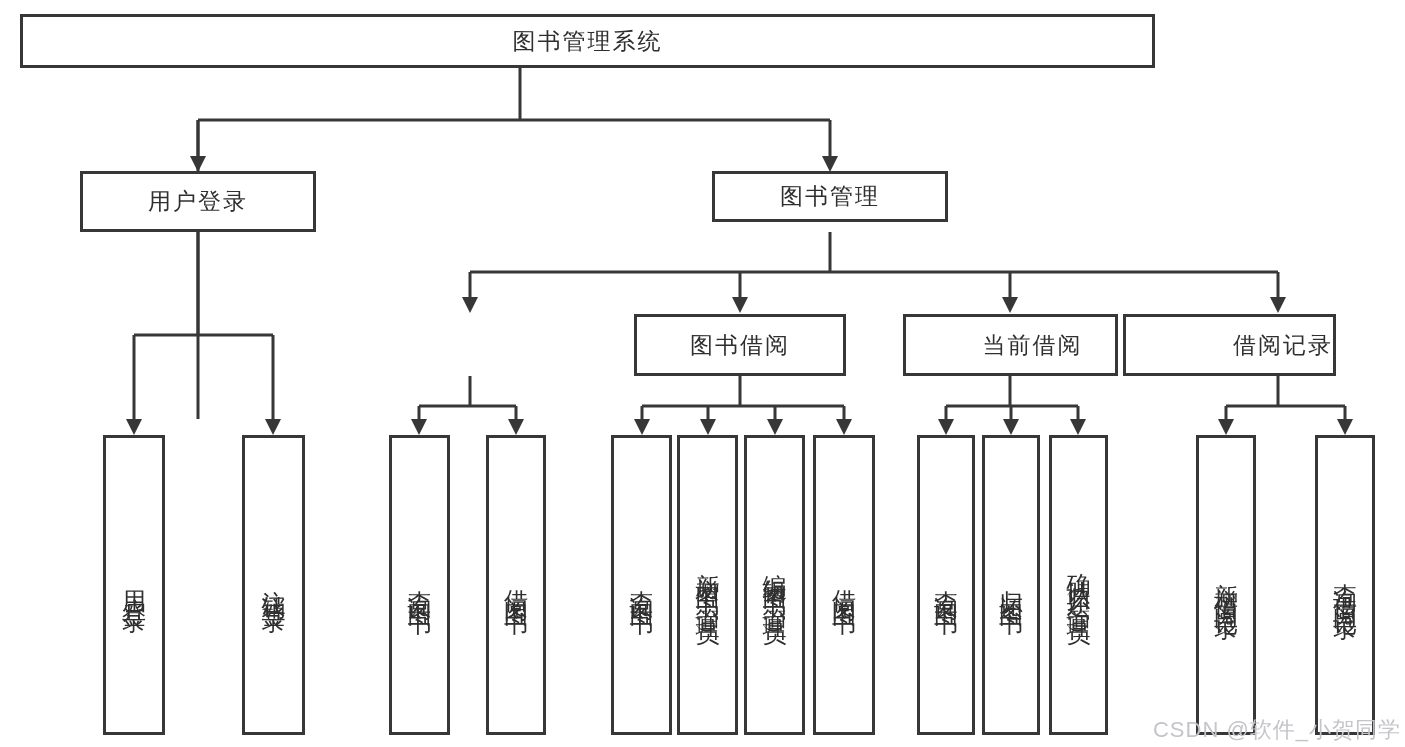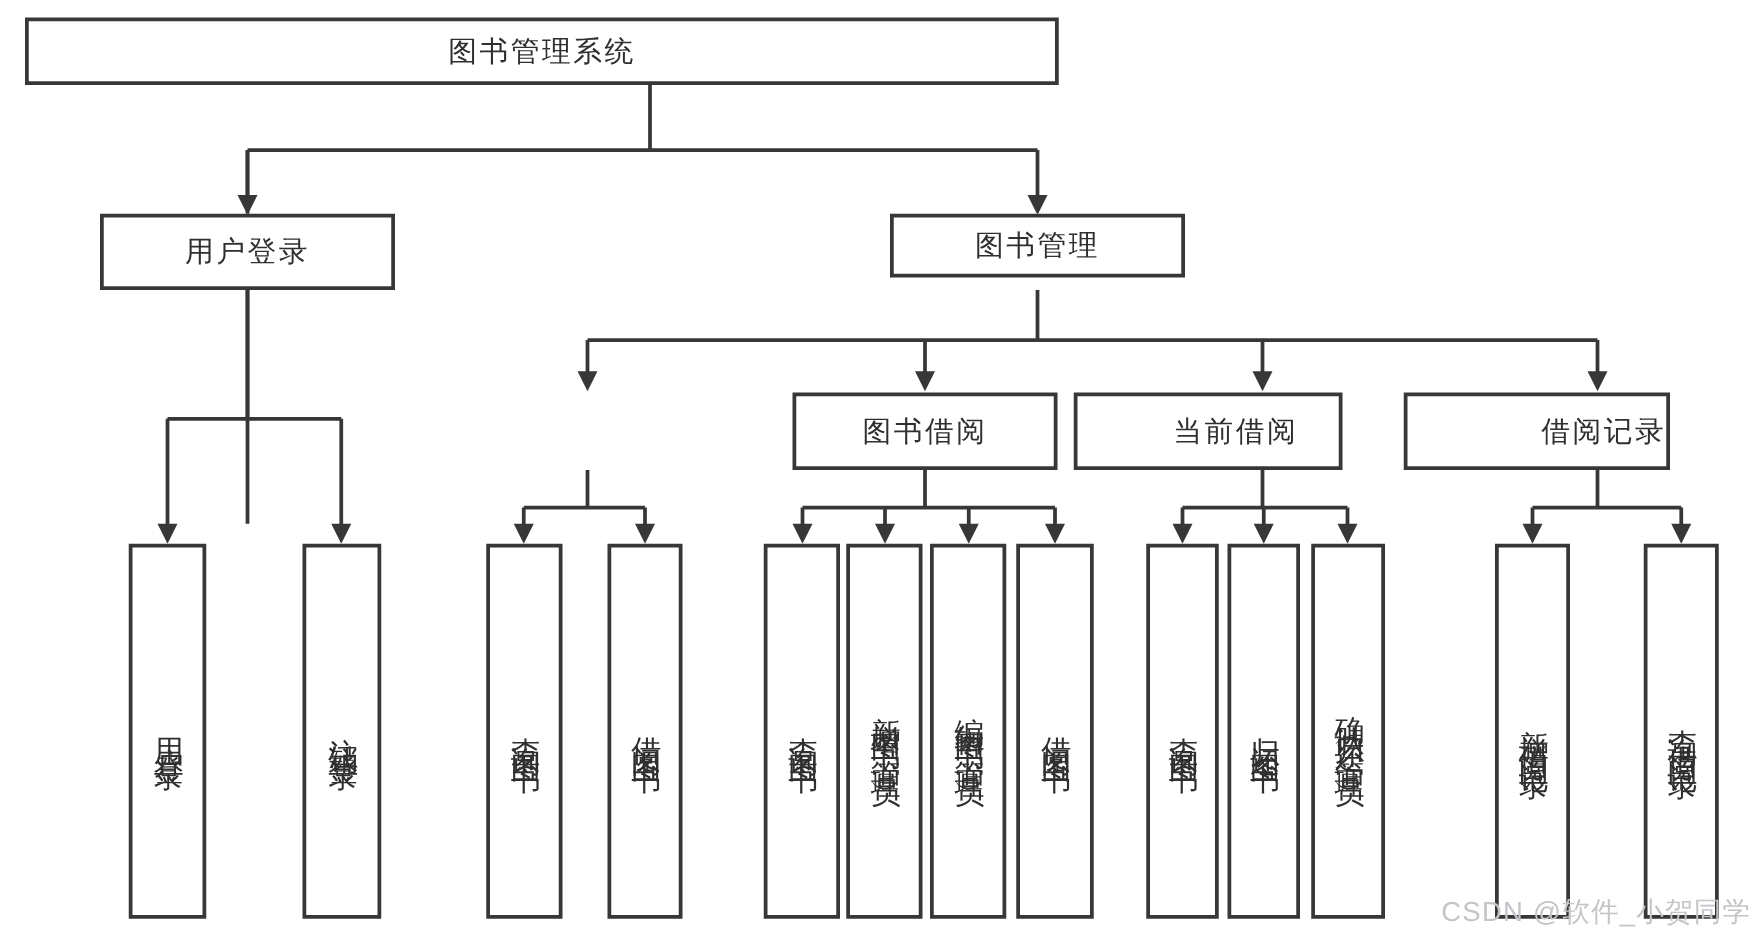--- a/index.html
+++ b/index.html
@@ -100,35 +100,35 @@
     <path class="ln" d="M1010 376 V406 M946 406 H1078 M946 406 V421 M1011 406 V421 M1078 406 V421"></path>
     <path class="tri" d="M938 419 L954 419 L946 435 Z"></path>
     <path class="tri" d="M1003 419 L1019 419 L1011 435 Z"></path>
     <path class="tri" d="M1070 419 L1086 419 L1078 435 Z"></path>
 
     <path class="ln" d="M1278 376 V406 M1226 406 H1345 M1226 406 V421 M1345 406 V421"></path>
     <path class="tri" d="M1218 419 L1234 419 L1226 435 Z"></path>
     <path class="tri" d="M1337 419 L1353 419 L1345 435 Z"></path>
   </svg>
 
-  <div class="box" style="left:20px; top:14px; width:827px; height:54px;">
+  <div class="box" style="left:20px; top:14px; width:1135px; height:54px;">
     <span class="h-label">图书管理系统</span>
   </div>
 
   <div class="box" style="left:80px; top:171px; width:236px; height:61px;">
     <span class="h-label">用户登录</span>
   </div>
   <div class="box" style="left:712px; top:171px; width:236px; height:51px;">
     <span class="h-label">图书管理</span>
   </div>
 
   <div class="box" style="left:634px; top:314px; width:212px; height:62px;">
     <span class="h-label">图书借阅</span>
   </div>
-  <div class="box" style="left:859px; top:314px; width:215px; height:62px;padding-left:44px;">
+  <div class="box" style="left:903px; top:314px; width:215px; height:62px;padding-left:44px;">
     <span class="h-label">当前借阅</span>
   </div>
   <div class="box" style="left:1123px; top:314px; width:213px; height:62px;justify-content:flex-end;">
     <span class="h-label">借阅记录</span>
   </div>
 
   <div class="box" style="left:103px; top:435px; width:62px; height:300px;">
     <span class="v-label">用户登录</span>
   </div>
   <div class="box" style="left:242px; top:435px; width:63px; height:300px;">

